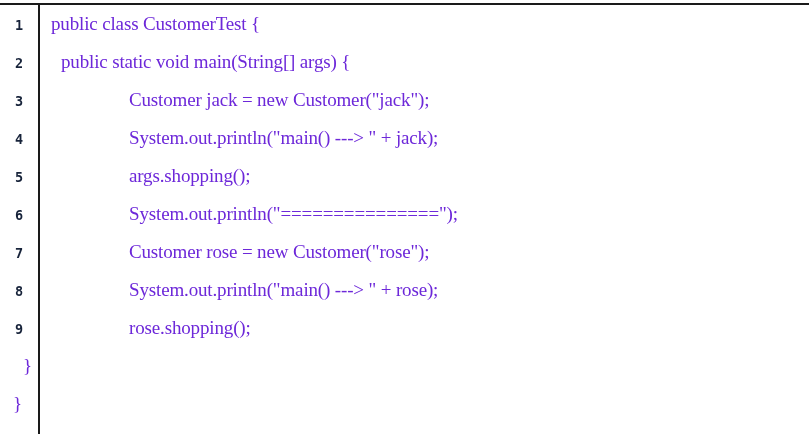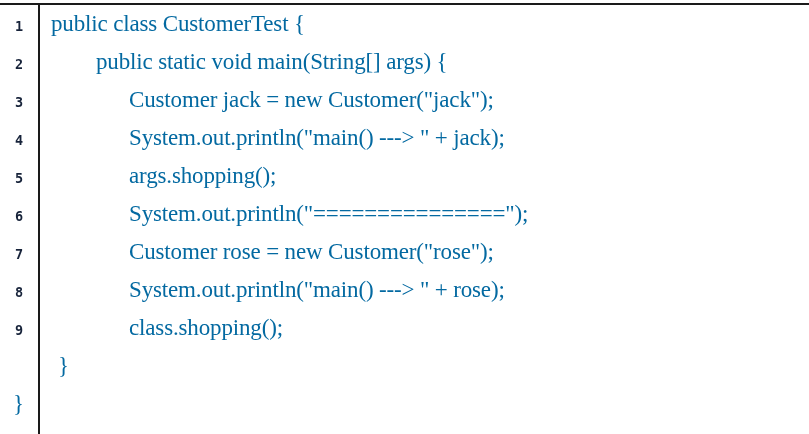--- a/index.html
+++ b/index.html
@@ -63,29 +63,29 @@
     color: #17233a;
     line-height: 38px;
     letter-spacing: -0.3px;
     user-select: none;
   }
 
   .line-code {
     flex: 1 1 auto;
     padding-left: 13px;
     font-family: "Liberation Serif", "DejaVu Serif", serif;
-    font-size: 23px;
-    color: #0369a1;
+    font-size: 19px;
+    color: #6d28d9;
     line-height: 38px;
     white-space: pre;
     letter-spacing: -0.15px;
   }
 
   .indent-0 { padding-left: 13px; }
-  .indent-1 { padding-left: 58px; }
+  .indent-1 { padding-left: 23px; }
   .indent-2 { padding-left: 91px; }
 </style>
 </head>
 <body>
 
 <div class="code-figure">
 
   <div class="top-rule"></div>
   <div class="gutter-rule"></div>
 
@@ -126,21 +126,21 @@
       <div class="line-code indent-2">Customer rose = new Customer("rose");</div>
     </div>
 
     <div class="code-line">
       <div class="line-number">8</div>
       <div class="line-code indent-2">System.out.println("main() ---&gt; " + rose);</div>
     </div>
 
     <div class="code-line">
       <div class="line-number">9</div>
-      <div class="line-code indent-2">class.shopping();</div>
+      <div class="line-code indent-2">rose.shopping();</div>
     </div>
 
     <div class="code-line">
       <div class="line-code indent-1">}</div>
     </div>
 
     <div class="code-line">
       <div class="line-code indent-0">}</div>
     </div>
 

